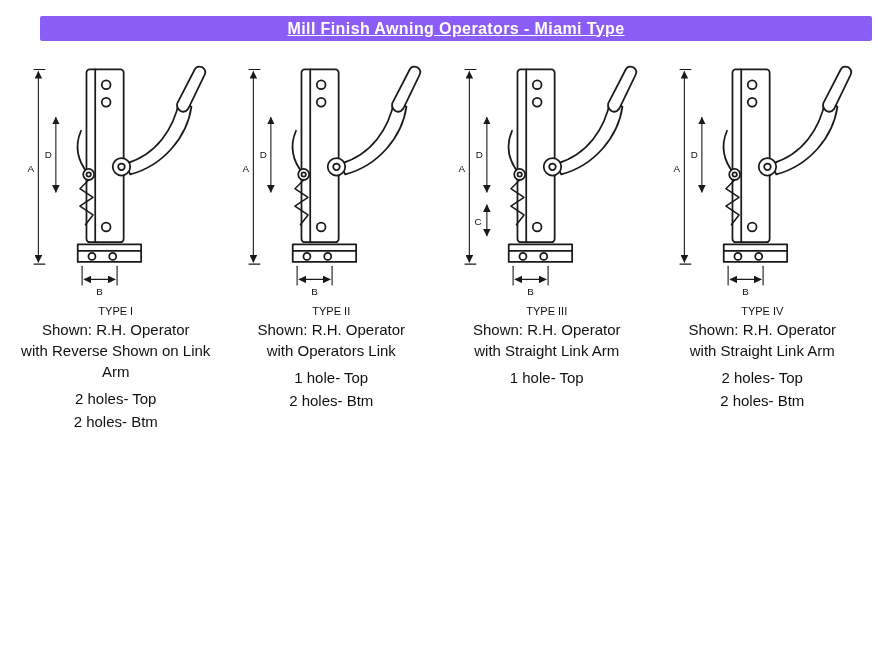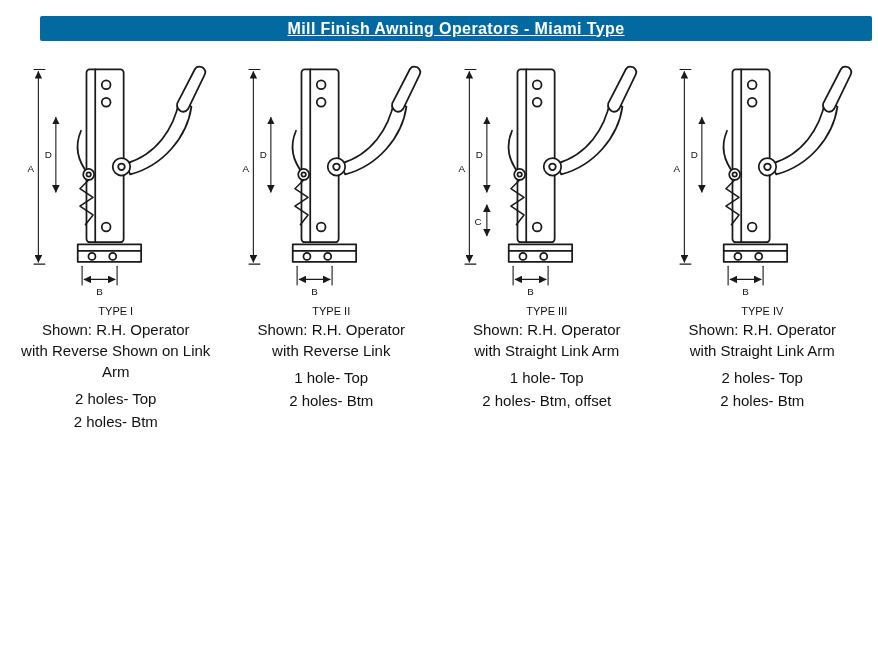--- a/index.html
+++ b/index.html
@@ -17,21 +17,21 @@
     width: 878px;
     height: 650px;
     background: #fff;
   }
   .title-bar {
     position: absolute;
     top: 16px;
     left: 40px;
     right: 6px;
     height: 25px;
-    background: #0369a1;
+    background: #8b5cf6;
     display: flex;
     align-items: center;
     justify-content: center;
     border-radius: 2px;
   }
   .title {
     margin: 0;
     color: #ffffff;
     font-size: 16px;
     font-weight: bold;
@@ -164,21 +164,21 @@
       <div class="figure">
         <svg class="op-svg" viewBox="0 0 170 225">
           <use href="#operator-art"></use>
           <text class="dim" x="7" y="110">A</text>
           <text class="dim" x="23" y="97">D</text>
           <text class="dim" x="70" y="222">B</text>
         </svg>
       </div>
       <h2 class="type">TYPE II</h2>
       <p class="shown">Shown: R.H. Operator</p>
-      <p class="shown">with Reverse Link</p>
+      <p class="shown">with Operators Link</p>
       <p class="holes first">1 hole- Top</p>
       <p class="holes">2 holes- Btm</p>
     </section>
 
     <section class="col">
       <div class="figure">
         <svg class="op-svg" viewBox="0 0 170 225">
           <use href="#operator-art"></use>
           <g fill="none" stroke="#1a1a1a" stroke-width="1" stroke-linecap="round">
             <line x1="30" y1="140" x2="30" y2="168" marker-start="url(#arrow)" marker-end="url(#arrow)"></line>
@@ -186,21 +186,20 @@
           <text class="dim" x="7" y="110">A</text>
           <text class="dim" x="23" y="97">D</text>
           <text class="dim" x="22" y="158">C</text>
           <text class="dim" x="70" y="222">B</text>
         </svg>
       </div>
       <h2 class="type">TYPE III</h2>
       <p class="shown">Shown: R.H. Operator</p>
       <p class="shown">with Straight Link Arm</p>
       <p class="holes first">1 hole- Top</p>
-      <p class="holes">2 holes- Btm, offset</p>
     </section>
 
     <section class="col">
       <div class="figure">
         <svg class="op-svg" viewBox="0 0 170 225">
           <use href="#operator-art"></use>
           <text class="dim" x="7" y="110">A</text>
           <text class="dim" x="23" y="97">D</text>
           <text class="dim" x="70" y="222">B</text>
         </svg>

